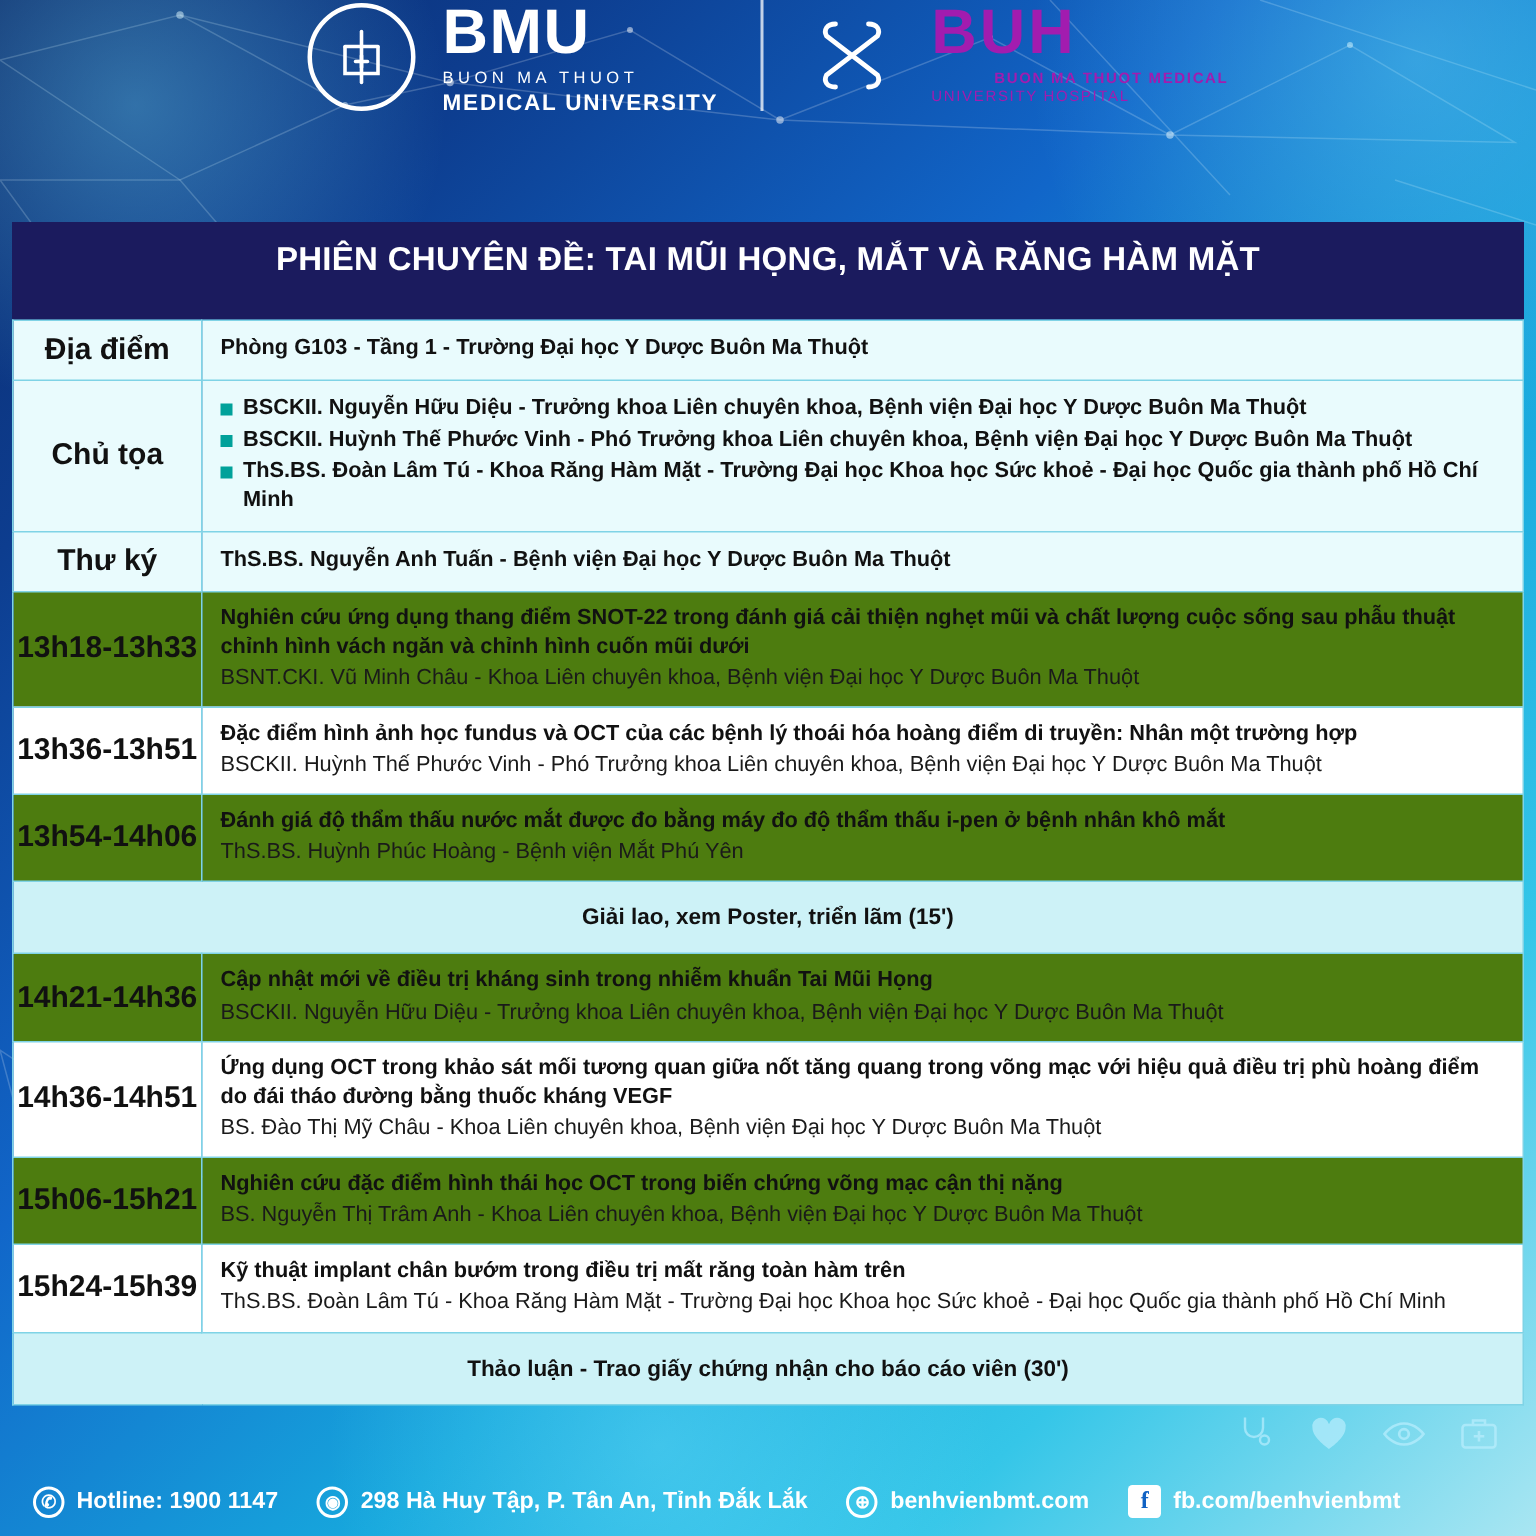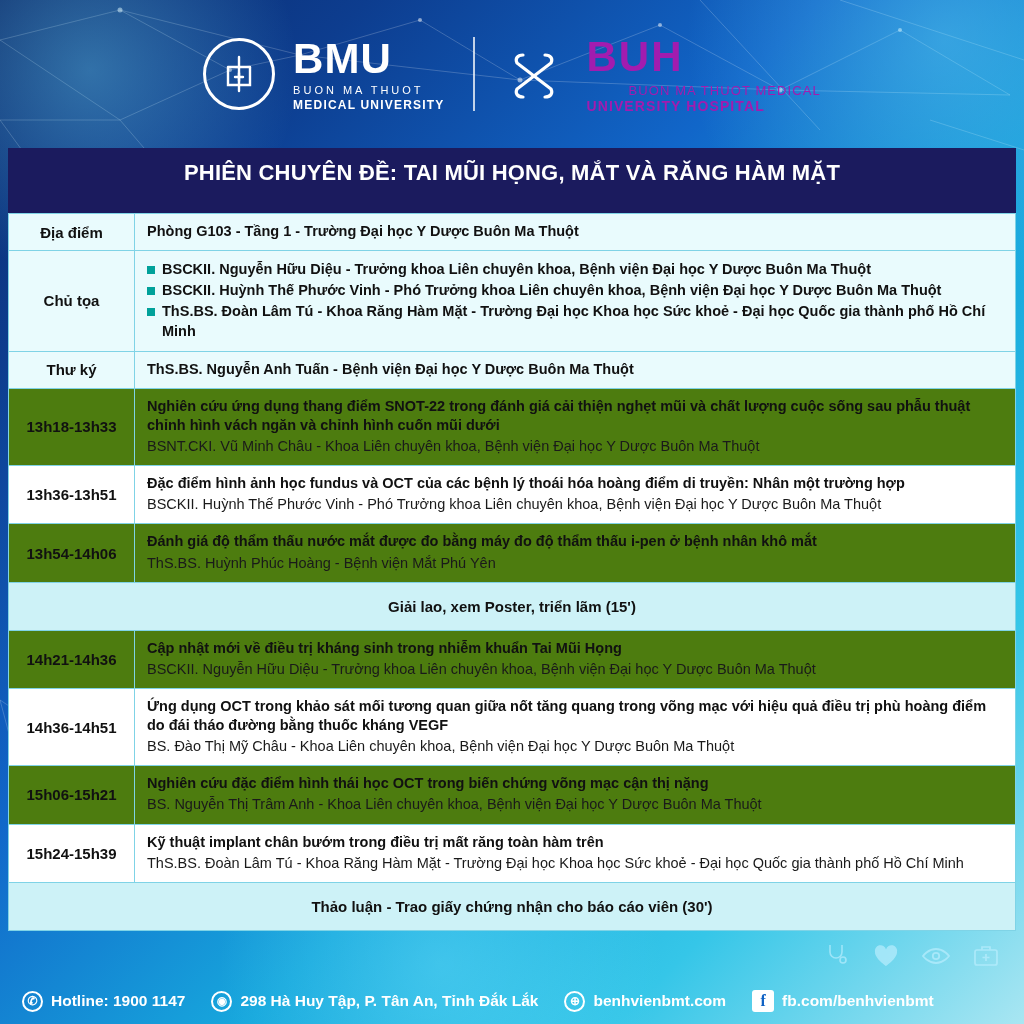--- a/index.html
+++ b/index.html
@@ -24,41 +24,41 @@
     position:absolute; border-radius:50%;
     background: radial-gradient(circle, rgba(120,230,255,.35) 0%, rgba(120,230,255,0) 70%);
     pointer-events:none;
   }
 
   
   .header {
     position: relative;
     height: 148px;
     display: flex;
-    align-items: center;
+    align-items: flex-start;
     justify-content: center;
     gap: 28px;
   }
   .logo-group { display: flex; align-items: center; gap: 18px; }
   .bmu-mark {
     width: 72px; height: 72px; border-radius: 50%;
     border: 3px solid #fff;
     display: flex; align-items: center; justify-content: center;
     color: #fff;
   }
   .bmu-text { color: #fff; line-height: 1; }
   .bmu-text .big { font-size: 42px; font-weight: 700; letter-spacing: 1px; }
   .bmu-text .sub1 { font-size: 11px; letter-spacing: 3px; margin-top: 5px; }
-  .bmu-text .sub2 { font-size: 12px; letter-spacing: 1.2px; margin-top: 3px; font-weight: 700;}
+  .bmu-text .sub2 { font-size: 15px; letter-spacing: 1.2px; margin-top: 3px; font-weight: 700;}
   .divider-v { width: 2px; height: 74px; background: rgba(255,255,255,.75); }
   .buh-mark { width: 66px; height: 66px; color: #fff; }
   .buh-text { color: #a21caf; line-height: 1; }
   .buh-text .big { font-size: 42px; font-weight: 700; letter-spacing: 2px; }
-  .buh-text .sub1 { font-size: 13px; letter-spacing: 1.1px; margin-top: 6px; font-weight: 400; padding-left: 42px;}
-  .buh-text .sub2 { font-size: 14px; letter-spacing: 1.1px; margin-top: 2px; font-weight: 700;}
+  .buh-text .sub1 { font-size: 10px; letter-spacing: 1.1px; margin-top: 6px; font-weight: 700; padding-left: 42px;}
+  .buh-text .sub2 { font-size: 10px; letter-spacing: 1.1px; margin-top: 2px; font-weight: 400;}
 
   
   .sheet {
     position: relative;
     margin: 0 8px;
     width: 1008px;
   }
   .title-bar {
     background: #1b1b5e;
     color: #fff;
@@ -77,21 +77,21 @@
     border: 1px solid #7fd3e6;
     vertical-align: middle;
     font-size: 14.5px;
     color: #111;
   }
   col.c-time { width: 126px; }
 
   .time-cell {
     text-align: center;
     font-weight: 700;
-    font-size: 15px;
+    font-size: 20px;
     padding: 8px 2px;
     color: #111;
   }
   .lbl { background: #c9f0f5; }
   .content-cell {
     padding: 8px 10px 9px 12px;
     line-height: 1.32;
   }
   .row-light td { background: #e9fbfd; }
   .row-white td { background: #ffffff; }

